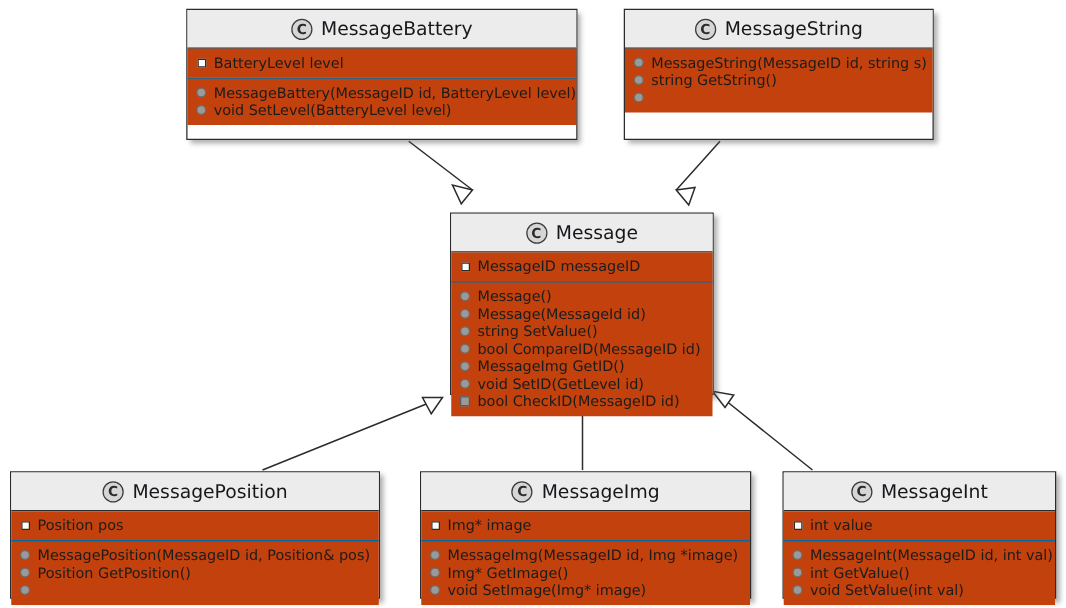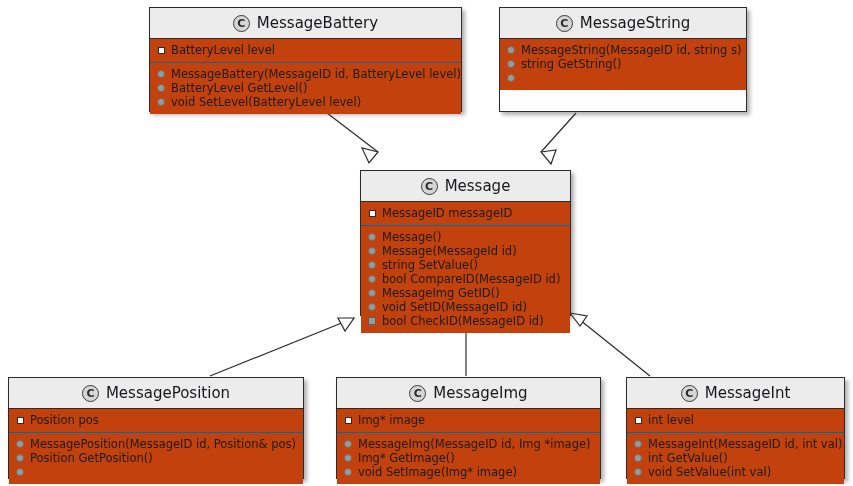--- a/index.html
+++ b/index.html
@@ -162,24 +162,20 @@
           <span class="member-text">BatteryLevel level</span>
         </div>
       </div>
       <div class="class-section">
         <div class="member-row">
           <span class="vis-marker vis-public"></span>
           <span class="member-text">MessageBattery(MessageID id, BatteryLevel level)</span>
         </div>
         <div class="member-row">
           <span class="vis-marker vis-public"></span>
-          <span class="member-text">BatteryLevel GetLevel()</span>
-        </div>
-        <div class="member-row">
-          <span class="vis-marker vis-public"></span>
           <span class="member-text">void SetLevel(BatteryLevel level)</span>
         </div>
       </div>
     </div>
     <div class="uml-class" style="left: 499px; top: 7px; width: 248px; height: 105px;">
       <div class="class-header">
         <span class="class-icon">C</span>
         <span class="class-title">MessageString</span>
       </div>
       <div class="class-section">
@@ -223,21 +219,21 @@
         <div class="member-row">
           <span class="vis-marker vis-public"></span>
           <span class="member-text">bool CompareID(MessageID id)</span>
         </div>
         <div class="member-row">
           <span class="vis-marker vis-public"></span>
           <span class="member-text">MessageImg GetID()</span>
         </div>
         <div class="member-row">
           <span class="vis-marker vis-public"></span>
-          <span class="member-text">void SetID(MessageID id)</span>
+          <span class="member-text">void SetID(GetLevel id)</span>
         </div>
         <div class="member-row">
           <span class="vis-marker vis-protected"></span>
           <span class="member-text">bool CheckID(MessageID id)</span>
         </div>
       </div>
     </div>
     <div class="uml-class" style="left: 8px; top: 377px; width: 296px; height: 102px;">
       <div class="class-header">
         <span class="class-icon">C</span>
@@ -290,21 +286,21 @@
       </div>
     </div>
     <div class="uml-class" style="left: 626px; top: 377px; width: 219px; height: 102px;">
       <div class="class-header">
         <span class="class-icon">C</span>
         <span class="class-title">MessageInt</span>
       </div>
       <div class="class-section">
         <div class="member-row">
           <span class="vis-marker vis-field"></span>
-          <span class="member-text">int level</span>
+          <span class="member-text">int value</span>
         </div>
       </div>
       <div class="class-section">
         <div class="member-row">
           <span class="vis-marker vis-public"></span>
           <span class="member-text">MessageInt(MessageID id, int val)</span>
         </div>
         <div class="member-row">
           <span class="vis-marker vis-public"></span>
           <span class="member-text">int GetValue()</span>

